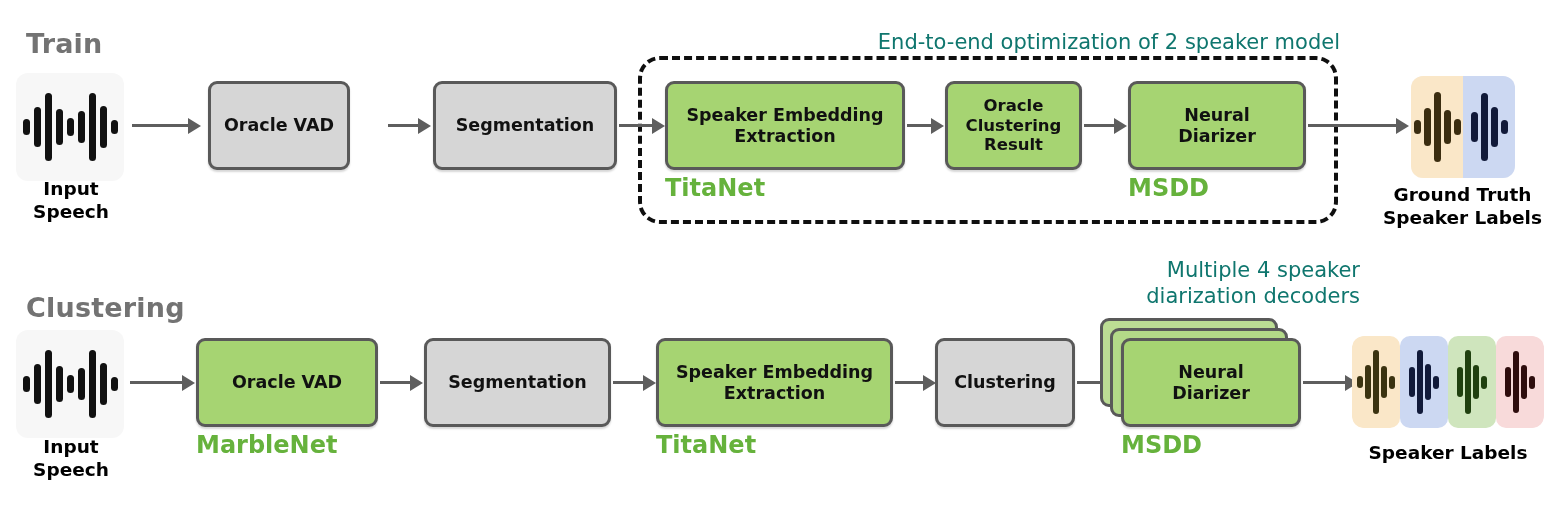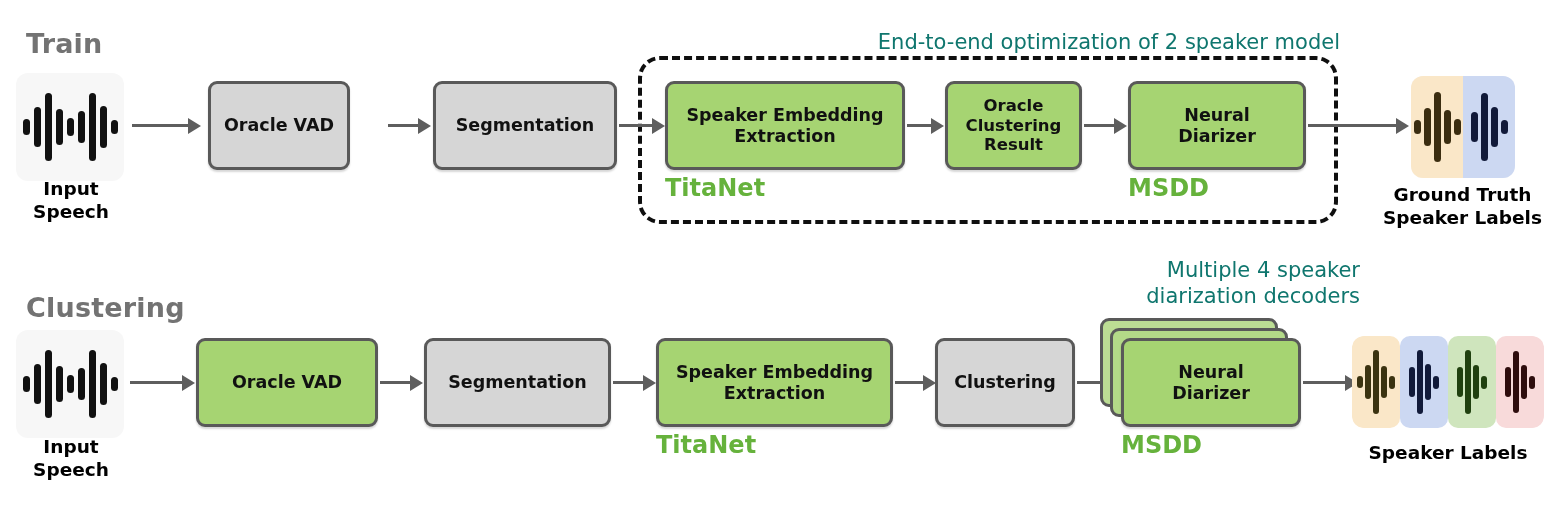--- a/index.html
+++ b/index.html
@@ -242,20 +242,21 @@
 Speech</div>
 
   <div class="abs" style="left:130px; top:375px; width:70px; height:16px;">
     <div class="abs arrow-line" style="left:0; top:6px; width:54px;"></div>
     <div class="abs arrow-head" style="left:52px; top:0;"></div>
   </div>
 
   <div class="abs box green" style="left:196px; top:338px; width:182px; height:89px;">
     <span class="lines">Oracle VAD</span>
   </div>
+  <div class="abs model-caption" style="left:196px; top:431px; width:182px;">MarbleNet</div>
 
   <div class="abs" style="left:380px; top:375px; width:46px; height:16px;">
     <div class="abs arrow-line" style="left:0; top:6px; width:32px;"></div>
     <div class="abs arrow-head" style="left:30px; top:0;"></div>
   </div>
 
   <div class="abs box grey" style="left:424px; top:338px; width:187px; height:89px;">
     <span class="lines">Segmentation</span>
   </div>
 

